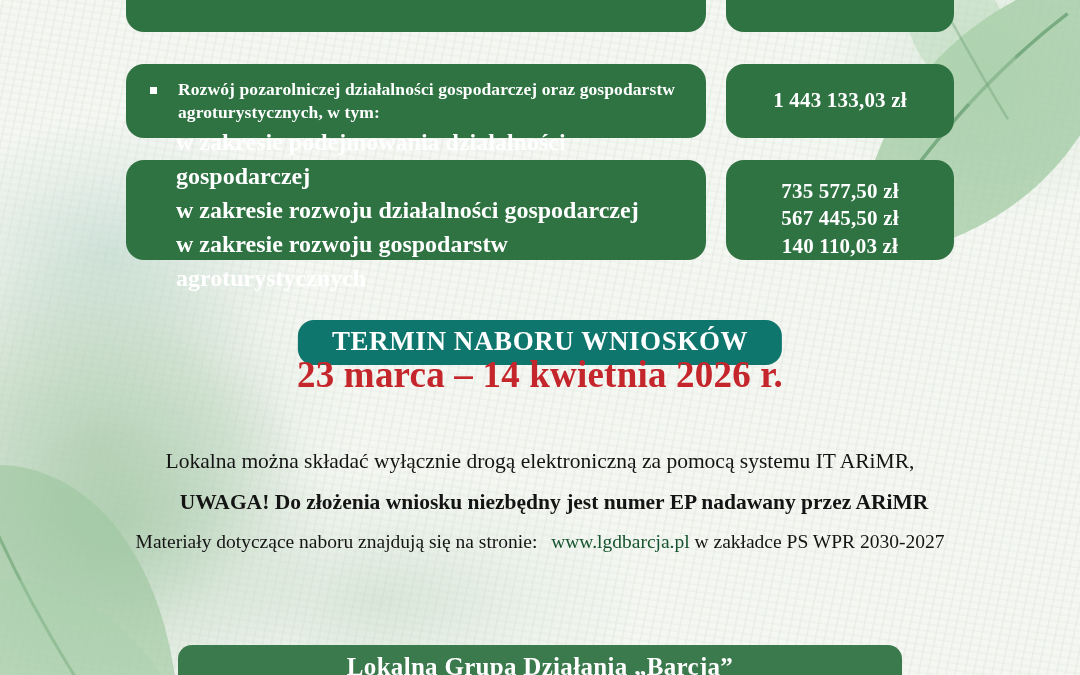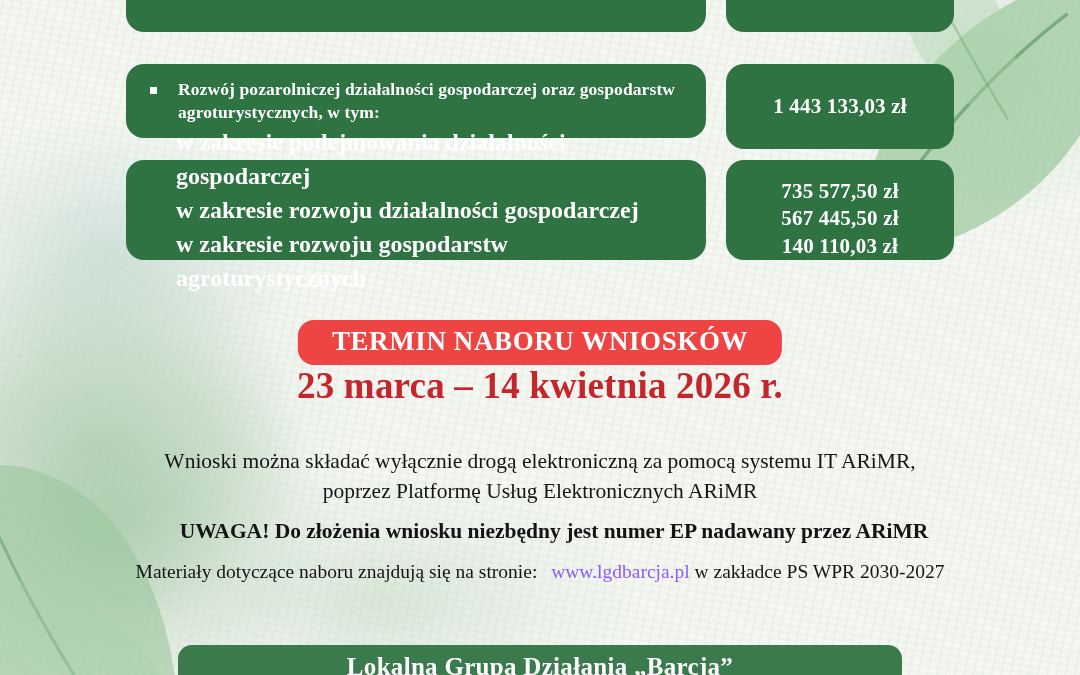--- a/index.html
+++ b/index.html
@@ -191,44 +191,44 @@
     padding-left: 26px;
   }
 
   
   #row-top    { top: -58px;  height: 90px; }
   #row-top .panel-label  { height: 90px; }
   #row-top .panel-amount { height: 90px; }
 
   #row-mid    { top: 64px;   height: 74px; }
   #row-mid .panel-label  { height: 74px; }
-  #row-mid .panel-amount { height: 85px; }
+  #row-mid .panel-amount { height: 74px; }
 
   #row-detail { top: 160px;  height: 100px; }
   #row-detail .panel-label  { height: 100px; }
   #row-detail .panel-amount { height: 100px; align-items: flex-end; }
 
   
   #deadline-banner {
     position: absolute;
     top: 320px;
     left: 50%;
     transform: translateX(-50%);
-    background: #ef4444;
+    background: #0f766e;
     color: #ffffff;
     border-radius: 16px;
     padding: 6px 34px 8px;
     font-weight: bold;
     font-size: 27px;
     letter-spacing: 0.6px;
     white-space: nowrap;
   }
   #deadline-date {
     position: absolute;
-    top: 364px;
+    top: 353px;
     left: 0;
     width: 1080px;
     text-align: center;
     color: #c4262c;
     font-weight: bold;
     font-size: 37px;
     letter-spacing: 0.2px;
     white-space: nowrap;
   }
 
@@ -251,21 +251,21 @@
     font-size: 21.5px;
     margin-left: 28px;
   }
   .info-gap { height: 11px; }
   .info-small {
     font-size: 19.5px;
     line-height: 1.4;
     white-space: nowrap;
   }
   .link-red {
-    color: #8b5cf6;
+    color: #14532d;
     margin-left: 9px;
   }
 
   
   #org-banner {
     position: absolute;
     left: 178px;
     top: 645px;
     width: 724px;
     height: 44px;
@@ -340,22 +340,21 @@
       <span class="amount-text">735 577,50 zł
 567 445,50 zł
 140 110,03 zł</span>
     </div>
   </div>
 
   <div id="deadline-banner">TERMIN NABORU WNIOSKÓW</div>
   <div id="deadline-date">23 marca – 14 kwietnia 2026 r.</div>
 
   <div id="info-block">
-    <div class="info-line">Wnioski można składać wyłącznie drogą elektroniczną za pomocą systemu IT ARiMR,</div>
-    <div class="info-line">poprzez Platformę Usług Elektronicznych ARiMR</div>
+    <div class="info-line">Lokalna można składać wyłącznie drogą elektroniczną za pomocą systemu IT ARiMR,</div>
     <div class="info-gap"></div>
     <div class="info-line bold">UWAGA! Do złożenia wniosku niezbędny jest numer EP nadawany przez ARiMR</div>
     <div class="info-gap"></div>
     <div class="info-small">
       <span>Materiały dotyczące naboru znajdują się na stronie: </span><a class="link-red" href="#" style="text-decoration:none">www.lgdbarcja.pl</a><span> w zakładce PS WPR 2030-2027</span>
     </div>
   </div>
 
   <div id="org-banner">Lokalna Grupa Działania „Barcja”</div>
 

